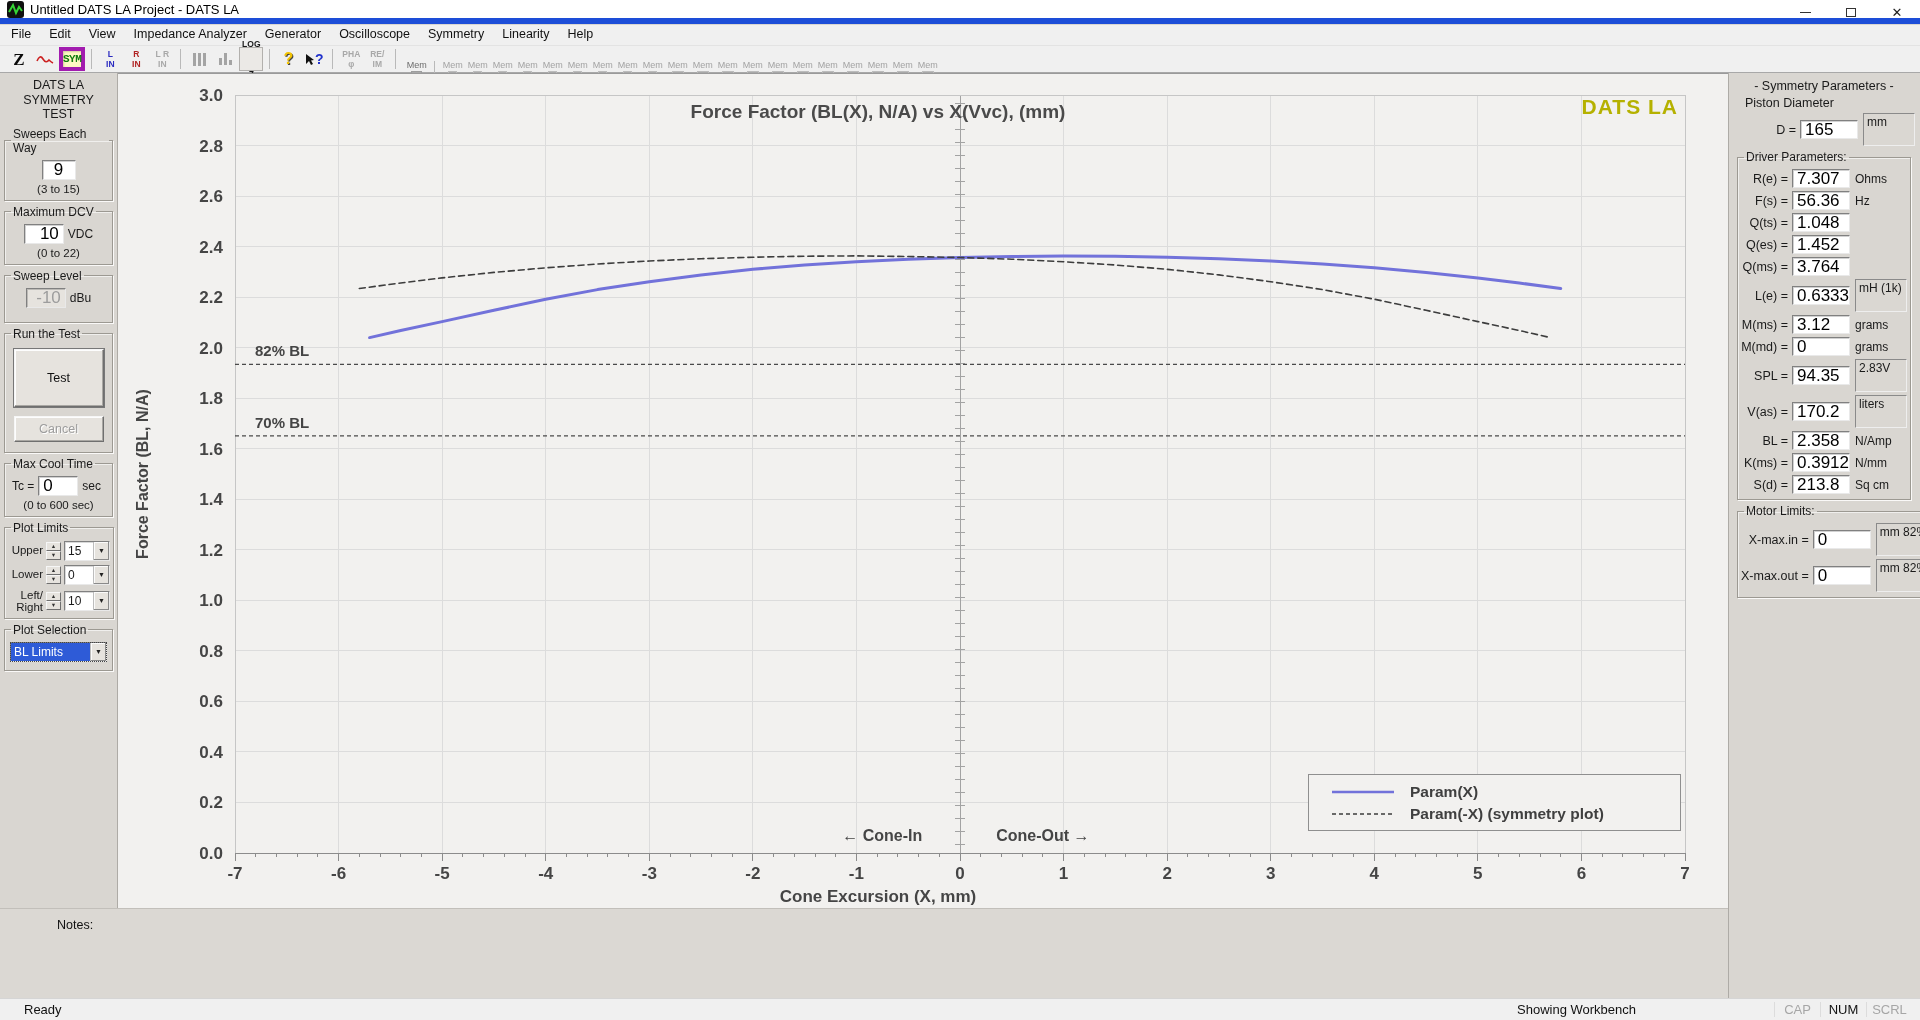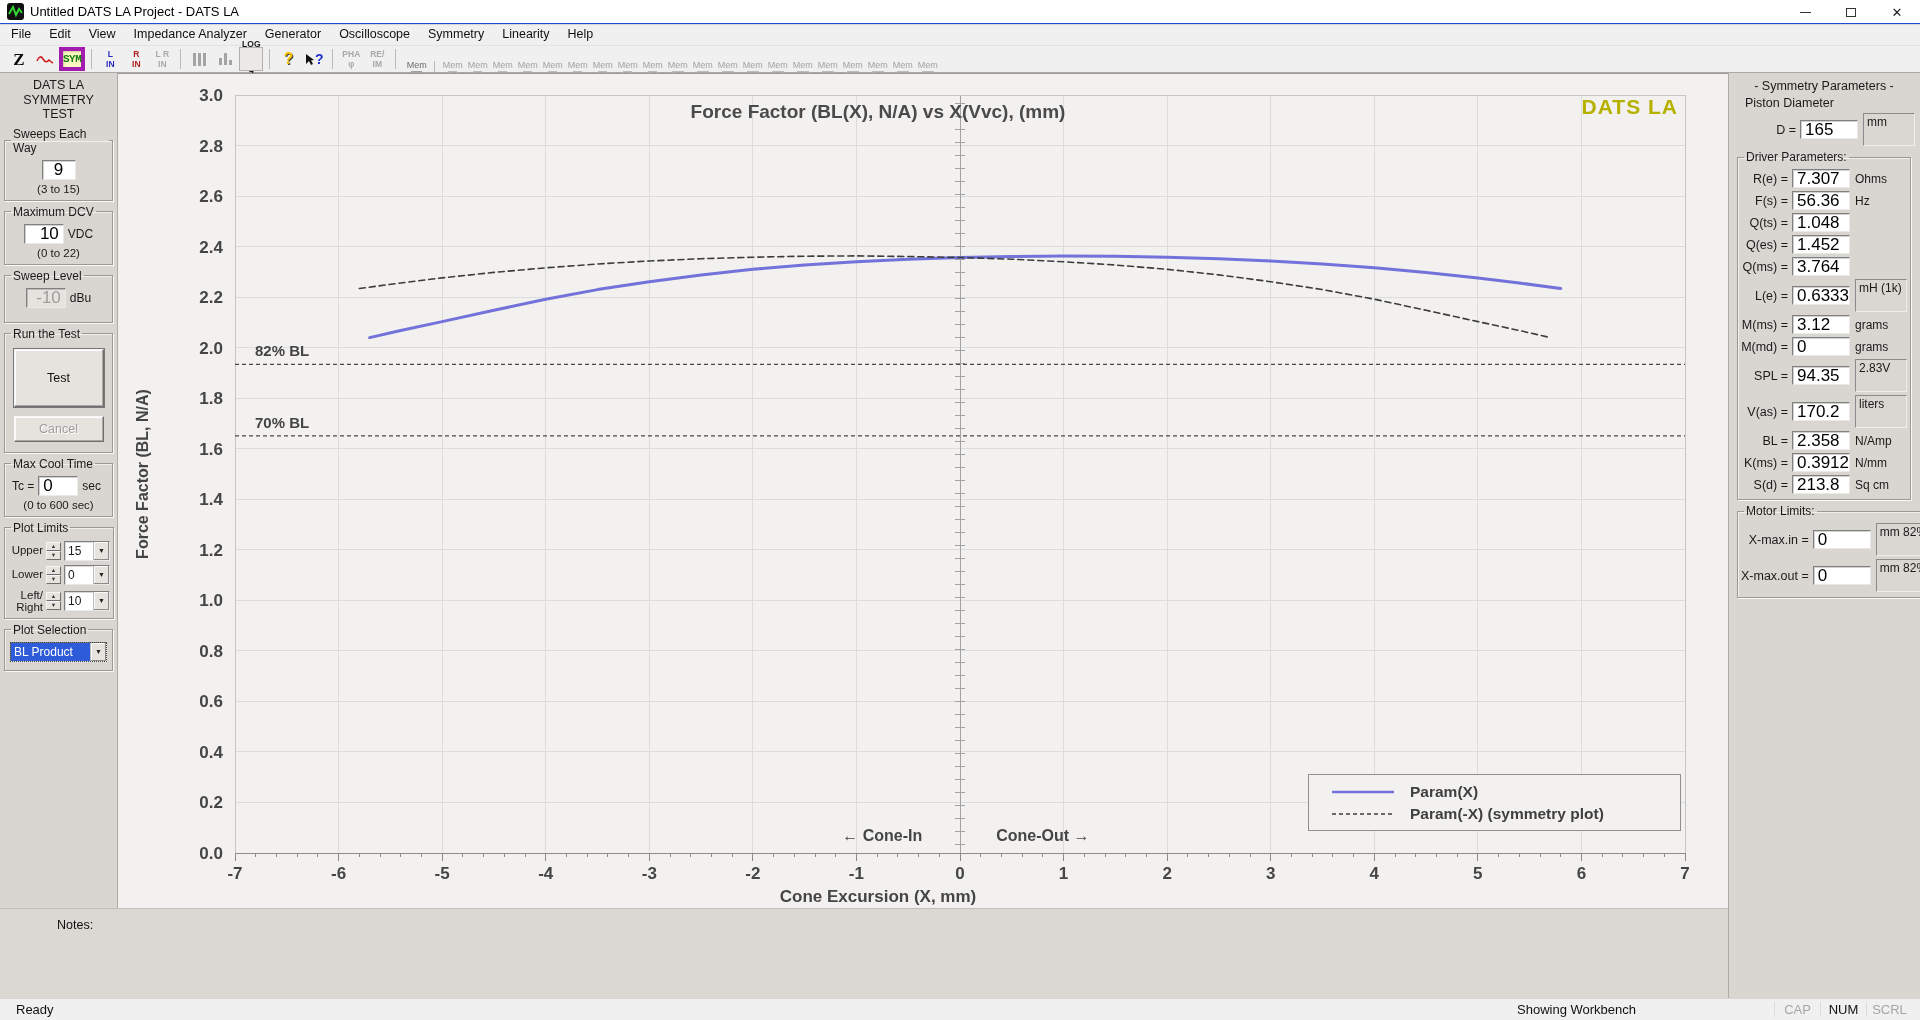--- a/index.html
+++ b/index.html
@@ -1,20 +1,20 @@
 <!DOCTYPE html>
 <html><head>
 <meta charset="utf-8">
 <style>
   * { margin:0; padding:0; box-sizing:border-box; }
   html,body { width:1920px; height:1020px; overflow:hidden; }
   body { font-family:"Liberation Sans", sans-serif; background:#d9d6d1; position:relative; color:#1a1a1a; }
 
   
-  .titlebar { position:absolute; top:0; left:0; width:1920px; height:24px; background:#ffffff; display:flex; align-items:center; border-bottom:1px solid #1d4ed8; }
+  .titlebar { position:absolute; top:0; left:0; width:1920px; height:24px; background:#ffffff; display:flex; align-items:center; border-bottom:6px solid #1d4ed8; }
   .app-icon { width:17px; height:17px; margin:0 6px 0 7px; }
   .title-text { font-size:13px; color:#000; }
   .win-controls { position:absolute; right:0; top:0; height:24px; display:flex; }
   .win-btn { width:46px; height:24px; display:flex; align-items:center; justify-content:center; color:#222; }
   .glyph-min { width:11px; height:1px; background:#333; display:block; }
   .glyph-max { width:10px; height:9px; border:1px solid #333; display:block; }
   .glyph-close { font-size:13px; line-height:1; }
 
   
   .menubar { position:absolute; top:25px; left:0; width:1920px; height:20px; background:#f0f0f0; display:flex; align-items:flex-start; padding-left:2px; }
@@ -76,21 +76,21 @@
   .prow .punit.boxed { border:1px solid; border-color:#8a8a8a #eee #eee #8a8a8a; padding:1px 3px 16px 3px; background:#dad7d2; }
   .rp-grp { margin:4px 0 0 0; padding-bottom:6px; }
 
   
   .workbench { position:absolute; top:73px; left:118px; width:1610px; height:835px; background:#f2f1ef; border-top:1px solid #9a9a9a; }
 
   
   .notes { position:absolute; top:908px; left:0; width:1728px; height:90px; background:#dbd8d3; border-top:1px solid #c2bfba; }
   .notes-label { position:absolute; left:57px; top:9px; font-size:12.5px; color:#111; }
   .statusbar { position:absolute; top:998px; left:0; width:1920px; height:22px; background:#f0f0f0; border-top:1px solid #d5d5d5; display:flex; align-items:center; font-size:13px; }
-  .sb-left { flex:1; padding-left:16px; color:#111; }
+  .sb-left { flex:1; padding-left:24px; color:#111; }
   .sb-msg { margin-right:138px; color:#111; }
   .sb-ind { width:46px; text-align:center; color:#a6a6a6; border-left:1px solid #dcdcdc; }
   .sb-ind.active { color:#111; }
   .sb-pad { width:8px; }
 </style>
 </head>
 <body>
 
 <div class="titlebar">
   <svg class="app-icon" viewBox="0 0 17 17">
@@ -362,21 +362,21 @@
             <span class="val">10</span>
             <span class="drop">▼</span>
           </div>
         </div>
       </div>
   </fieldset>
 
   <fieldset class="grp" style="padding-bottom:8px;">
     <legend>Plot Selection</legend>
     <div class="combo sel" style="margin:3px 2px 0 2px;">
-      <span class="val">BL Product</span>
+      <span class="val">BL Limits</span>
       <span class="drop">▼</span>
     </div>
   </fieldset>
 </div>
 
 <div class="workbench">
   <svg id="chart" width="1610" height="835" viewBox="0 0 1610 835">
       <line x1="117" y1="728.4666666666667" x2="1567" y2="728.4666666666667" stroke="#dcdcdc" stroke-width="1" shape-rendering="crispEdges"></line>
       <line x1="117" y1="677.9333333333334" x2="1567" y2="677.9333333333334" stroke="#dcdcdc" stroke-width="1" shape-rendering="crispEdges"></line>
       <line x1="117" y1="627.4" x2="1567" y2="627.4" stroke="#dcdcdc" stroke-width="1" shape-rendering="crispEdges"></line>

